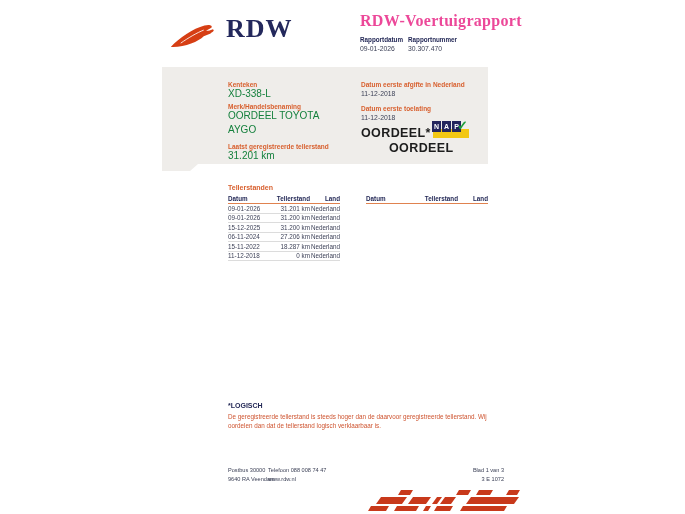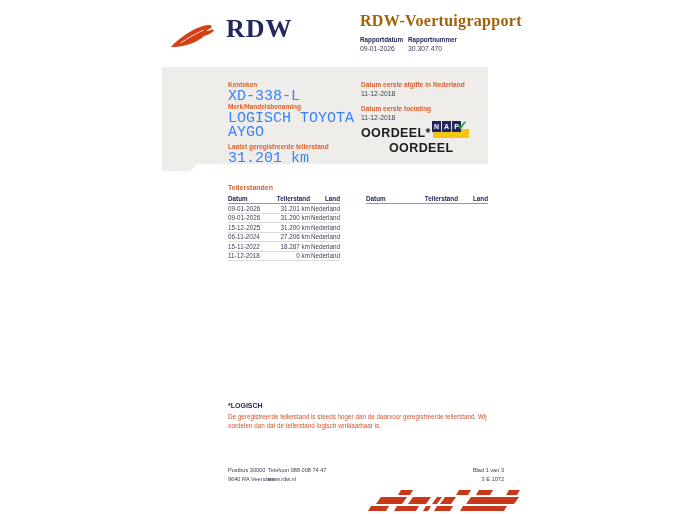--- a/index.html
+++ b/index.html
@@ -4,30 +4,30 @@
 <style>
   * { margin:0; padding:0; box-sizing:border-box; }
   body { background:#ffffff; font-family:"Liberation Sans", sans-serif; }
   .page { position:relative; width:685px; height:514px; background:#ffffff; overflow:hidden; }
 
   
   .logo-bird { position:absolute; left:170px; top:22px; width:46px; height:30px; }
   .logo-text { position:absolute; left:226px; top:14px; font-family:"Liberation Serif", serif;
                font-size:26px; font-weight:600; color:#232а5c; color:#23285c; letter-spacing:1px; }
   .doc-title { position:absolute; left:360px; top:12px; font-family:"Liberation Serif", serif;
-               font-size:16px; font-weight:700; color:#a16207; letter-spacing:0.3px; }
+               font-size:16px; font-weight:700; color:#ec4899; letter-spacing:0.3px; }
   .meta-label { position:absolute; font-size:6.3px; font-weight:700; color:#232856; }
   .meta-value { position:absolute; font-size:6.8px; color:#3a3f55; }
 
   
   .panel { position:absolute; left:162px; top:67px; width:326px; height:97px; background:#efedea; }
   .panel-tab { position:absolute; left:162px; top:164px; width:36px; height:7px; background:#efedea;
                clip-path:polygon(0 0, 100% 0, 78% 100%, 0 100%); }
   .fld-label { position:absolute; font-size:6.5px; font-weight:700; color:#d8602f; }
-  .fld-value-lg { position:absolute; font-family:Liberation Mono, monospace; font-size:15px; color:#3b82f6; }
+  .fld-value-lg { position:absolute; font-family:Liberation Sans, sans-serif; font-size:10px; color:#15803d; }
   .fld-value-sm { position:absolute; font-size:6.8px; color:#3a3f55; }
   .verdict { position:absolute; font-size:12.5px; font-weight:700; color:#1d1d1d; letter-spacing:0.4px; }
 
   
   .nap { position:absolute; left:432px; top:120px; width:42px; height:20px; }
   .nap-bar { position:absolute; left:1px; top:9px; width:36px; height:9px; background:#f2c714; }
   .nap-box { position:absolute; top:1px; width:9px; height:11px; background:#23255c; color:#ffffff;
              font-size:7px; font-weight:700; text-align:center; line-height:11px; }
   .nap-check { position:absolute; left:25px; top:-2px; font-size:13px; font-weight:700; color:#1f9d3c; }
 
@@ -73,21 +73,21 @@
   <div class="meta-label" style="left:408px; top:36px;">Rapportnummer</div>
   <div class="meta-value" style="left:408px; top:45px;">30.307.470</div>
 
   <div class="panel"></div>
   <div class="panel-tab"></div>
 
   <div class="fld-label" style="left:228px; top:81px;">Kenteken</div>
   <div class="fld-value-lg" style="left:228px; top:88px;">XD-338-L</div>
 
   <div class="fld-label" style="left:228px; top:103px;">Merk/Handelsbenaming</div>
-  <div class="fld-value-lg" style="left:228px; top:110px;">LOGISCH TOYOTA</div>
+  <div class="fld-value-lg" style="left:228px; top:110px;">OORDEEL TOYOTA</div>
   <div class="fld-value-lg" style="left:228px; top:124px;">AYGO</div>
 
   <div class="fld-label" style="left:228px; top:143px;">Laatst geregistreerde tellerstand</div>
   <div class="fld-value-lg" style="left:228px; top:150px;">31.201 km</div>
 
   <div class="fld-label" style="left:361px; top:81px;">Datum eerste afgifte in Nederland</div>
   <div class="fld-value-sm" style="left:361px; top:90px;">11-12-2018</div>
 
   <div class="fld-label" style="left:361px; top:105px;">Datum eerste toelating</div>
   <div class="fld-value-sm" style="left:361px; top:114px;">11-12-2018</div>

